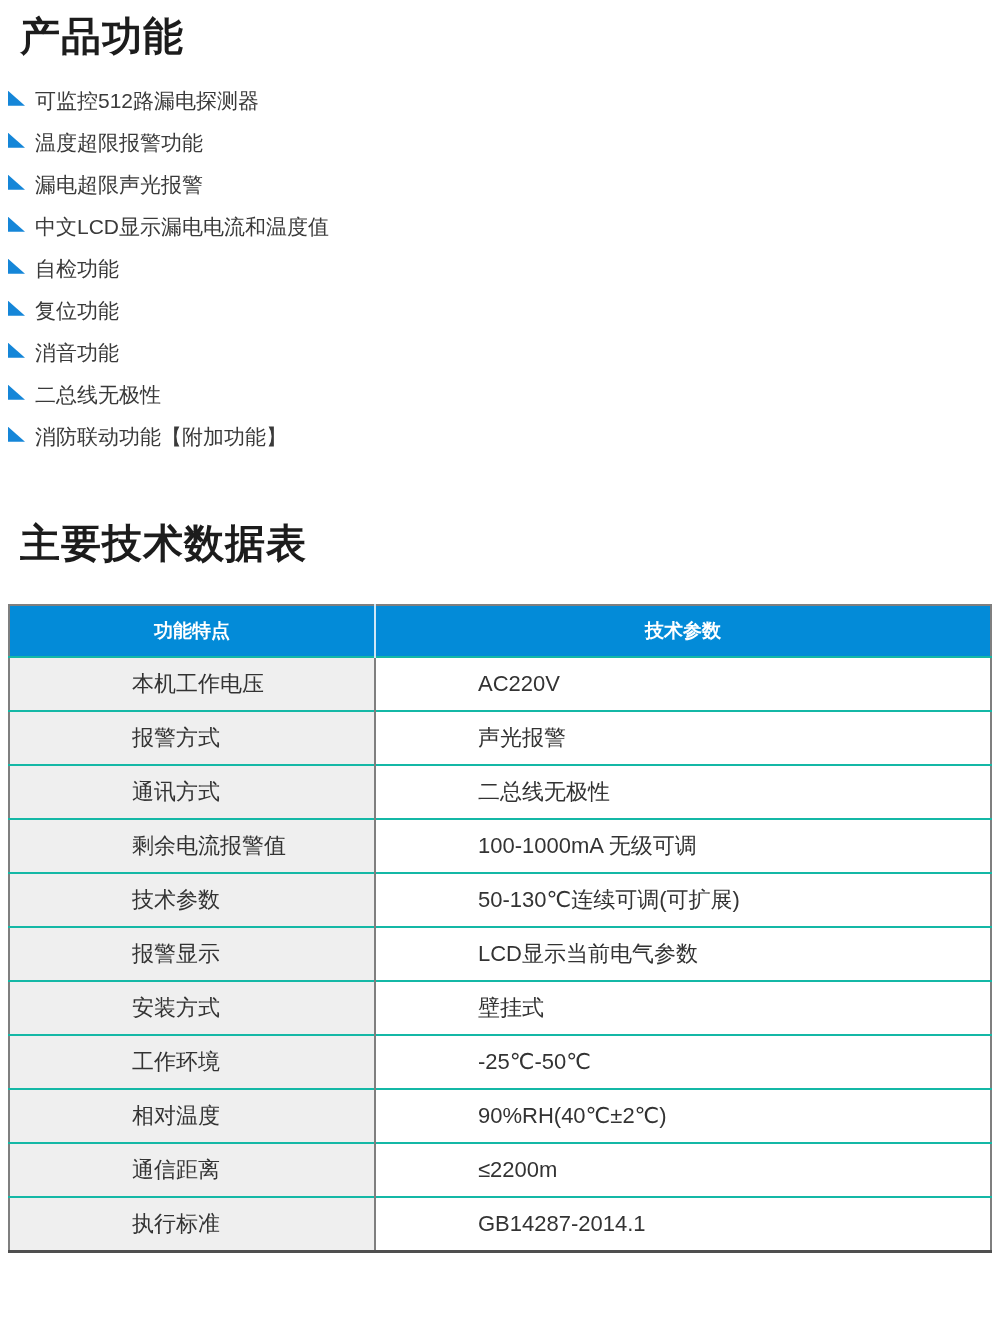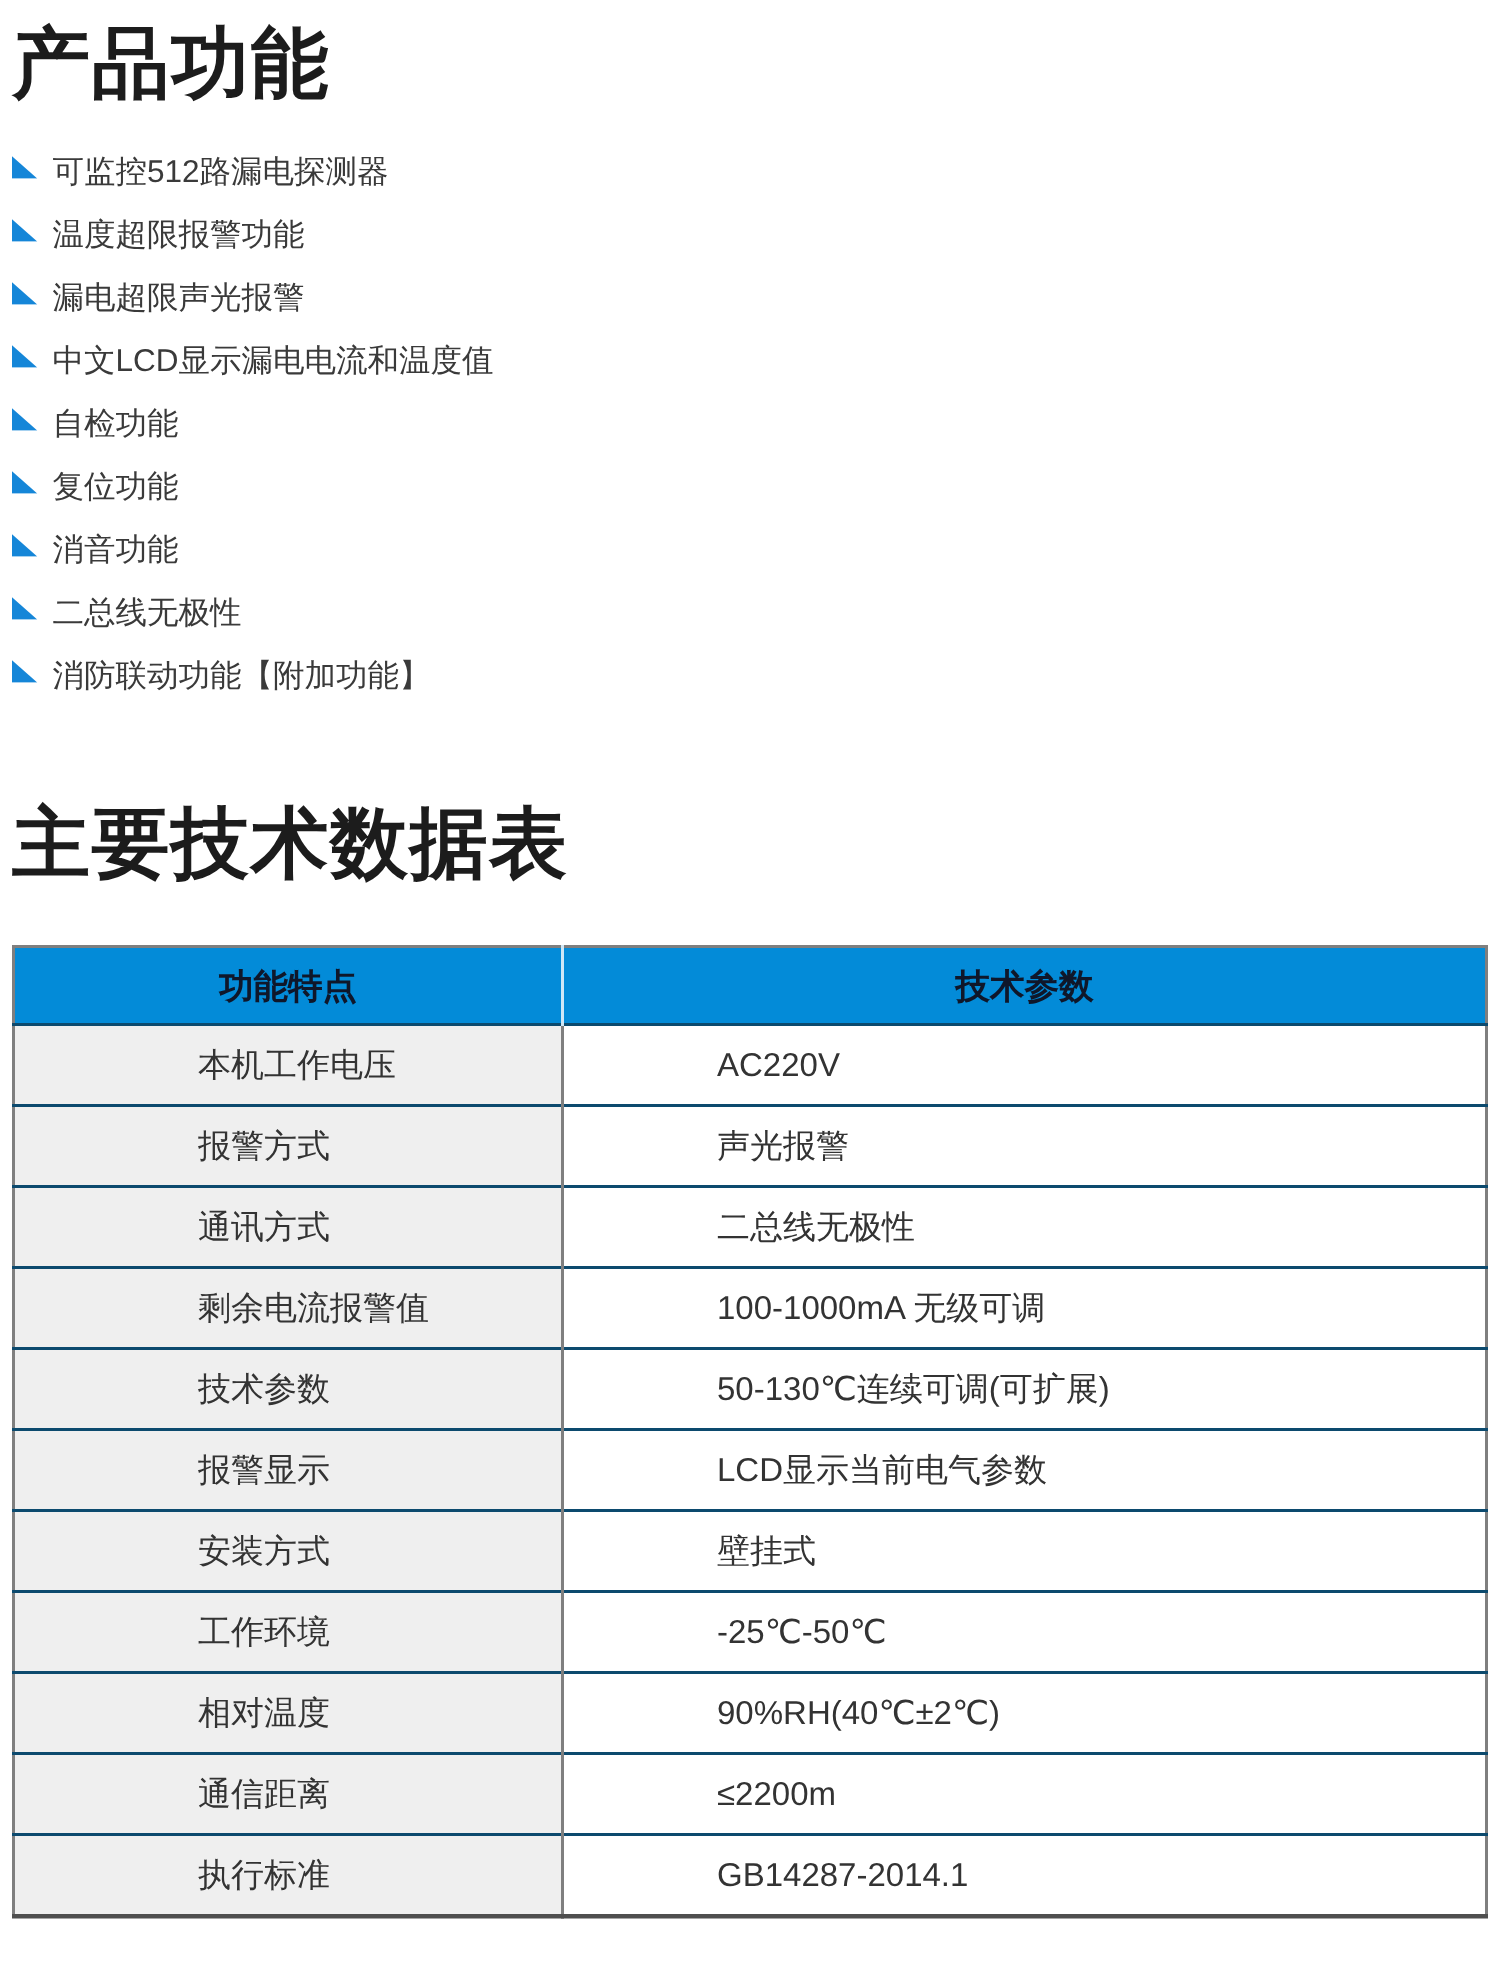--- a/index.html
+++ b/index.html
@@ -13,24 +13,24 @@
     font-family: "Liberation Sans", "DejaVu Sans", sans-serif;
     overflow: hidden;
   }
   .page {
     box-sizing: border-box;
     width: 1000px;
     height: 1325px;
     padding: 10px 8px 0 8px;
   }
   .section-title {
-    font-size: 52px;
+    font-size: 40px;
     font-weight: 800;
     color: #1c1c1c;
-    margin: 0;
+    margin: 12px;
     line-height: 1.12;
     letter-spacing: 1px;
   }
   .title-functions {
     margin-top: 4px;
   }
   .features {
     list-style: none;
     margin: 28px 0 0 0;
     padding: 0;
@@ -58,39 +58,39 @@
     border-collapse: collapse;
     table-layout: fixed;
     width: 984px;
     margin-top: 38px;
     border: 2px solid #7f7f7f;
     border-bottom: 3px solid #4f4f4f;
   }
   .spec-table th {
     height: 50px;
     background: #038bd8;
-    color: #0f172a;
-    font-size: 23px;
+    color: #ffffff;
+    font-size: 19px;
     font-weight: bold;
     text-align: center;
     padding: 0;
   }
   .spec-table th.th-left {
     width: 364px;
     border-right: 2px solid #cfe7f6;
   }
   .spec-table td {
     height: 52px;
     font-size: 22px;
     color: #333333;
     padding: 0;
     vertical-align: middle;
   }
   .spec-table tbody tr td {
-    border-top: 2px solid #0c4a6e;
+    border-top: 2px solid #14b8a6;
   }
   .spec-table td.label {
     background: #efefef;
     width: 364px;
     box-sizing: border-box;
     padding-left: 122px;
     border-right: 2px solid #7f7f7f;
   }
   .spec-table td.value {
     background: #ffffff;

